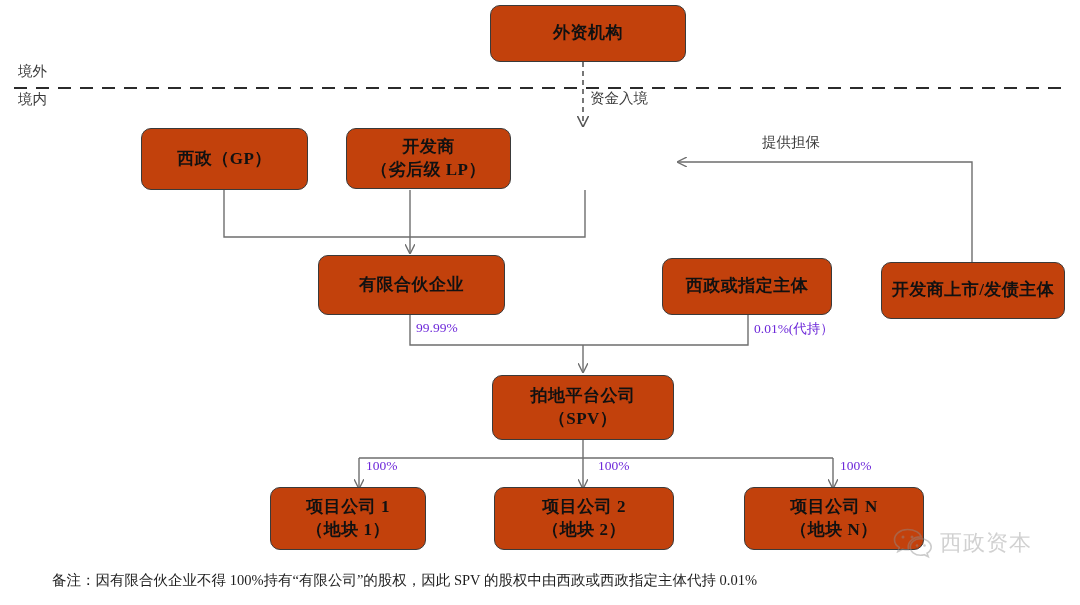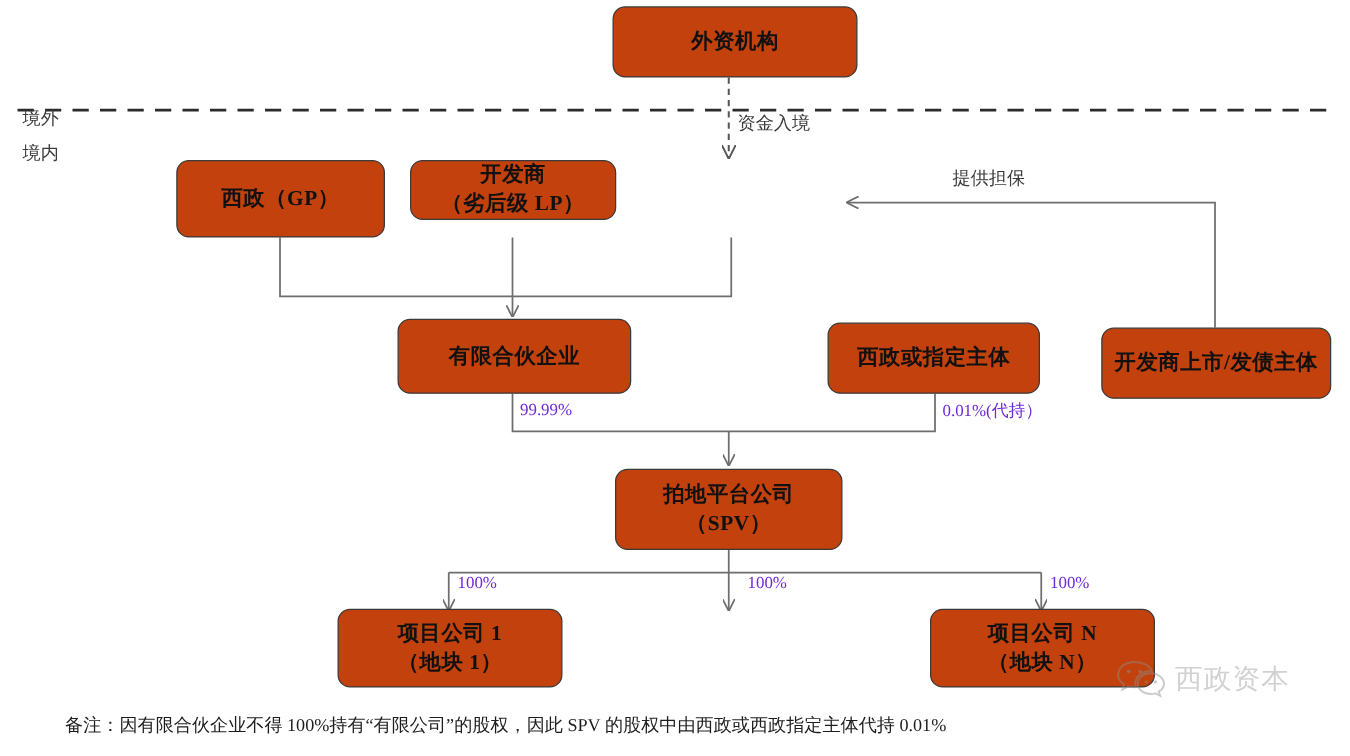--- a/index.html
+++ b/index.html
@@ -52,21 +52,20 @@
   .edge-label.cn {
     color: #3b3b3b;
     font-size: 14.5px;
   }
   .zone-label {
     position: absolute;
     color: #3b3b3b;
     font-size: 14.5px;
     white-space: nowrap;
     z-index: 4;
-    margin-top: 23px;
   }
   #footnote {
     position: absolute;
     left: 52px;
     top: 571px;
     width: 900px;
     font-size: 14.5px;
     color: #1d1d1d;
     white-space: nowrap;
     z-index: 4;
@@ -129,21 +128,21 @@
   <div class="zone-label" style="left:18px; top:90px;">境内</div>
 
   <div class="node" style="left:490px; top:5px; width:196px; height:57px;">
     <span>外资机构</span>
   </div>
 
   <div class="node" style="left:141px; top:128px; width:167px; height:62px;">
     <span>西政（GP）</span>
   </div>
 
-  <div class="node" style="left:328px; top:128px; width:165px; height:48px;">
+  <div class="node" style="left:346px; top:128px; width:165px; height:61px;">
     <span>开发商</span>
     <span class="l2">（劣后级 LP）</span>
   </div>
 
 
   <div class="node" style="left:318px; top:255px; width:187px; height:60px;">
     <span>有限合伙企业</span>
   </div>
 
   <div class="node" style="left:662px; top:258px; width:170px; height:57px;">
@@ -152,25 +151,29 @@
 
   <div class="node" style="left:881px; top:262px; width:184px; height:57px;">
     <span>开发商上市/发债主体</span>
   </div>
 
   <div class="node" style="left:492px; top:375px; width:182px; height:65px;">
     <span>拍地平台公司</span>
     <span class="l2">（SPV）</span>
   </div>
 
-  <div class="node" style="left:270px; top:487px; width:180px; height:63px;">
+  <div class="node" style="left:270px; top:487px; width:156px; height:63px;">
     <span>项目公司 1</span>
     <span class="l2">（地块 1）</span>
   </div>
 
+  <div class="node" style="left:494px; top:487px; width:180px; height:63px;">
+    <span>项目公司 2</span>
+    <span class="l2">（地块 2）</span>
+  </div>
 
   <div class="node" style="left:744px; top:487px; width:180px; height:63px;">
     <span>项目公司 N</span>
     <span class="l2">（地块 N）</span>
   </div>
 
   <div class="edge-label cn" style="left:590px; top:89px;">资金入境</div>
 
   <div class="edge-label cn" style="left:762px; top:133px;">提供担保</div>
 

